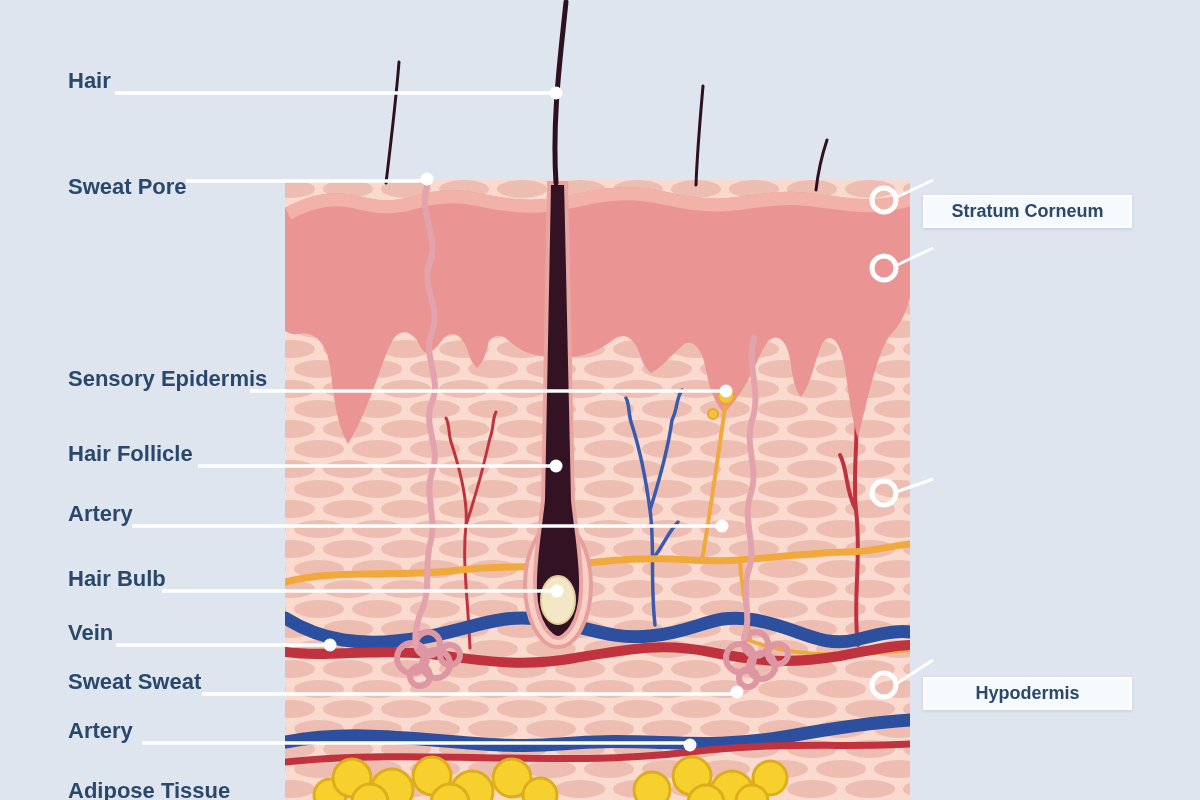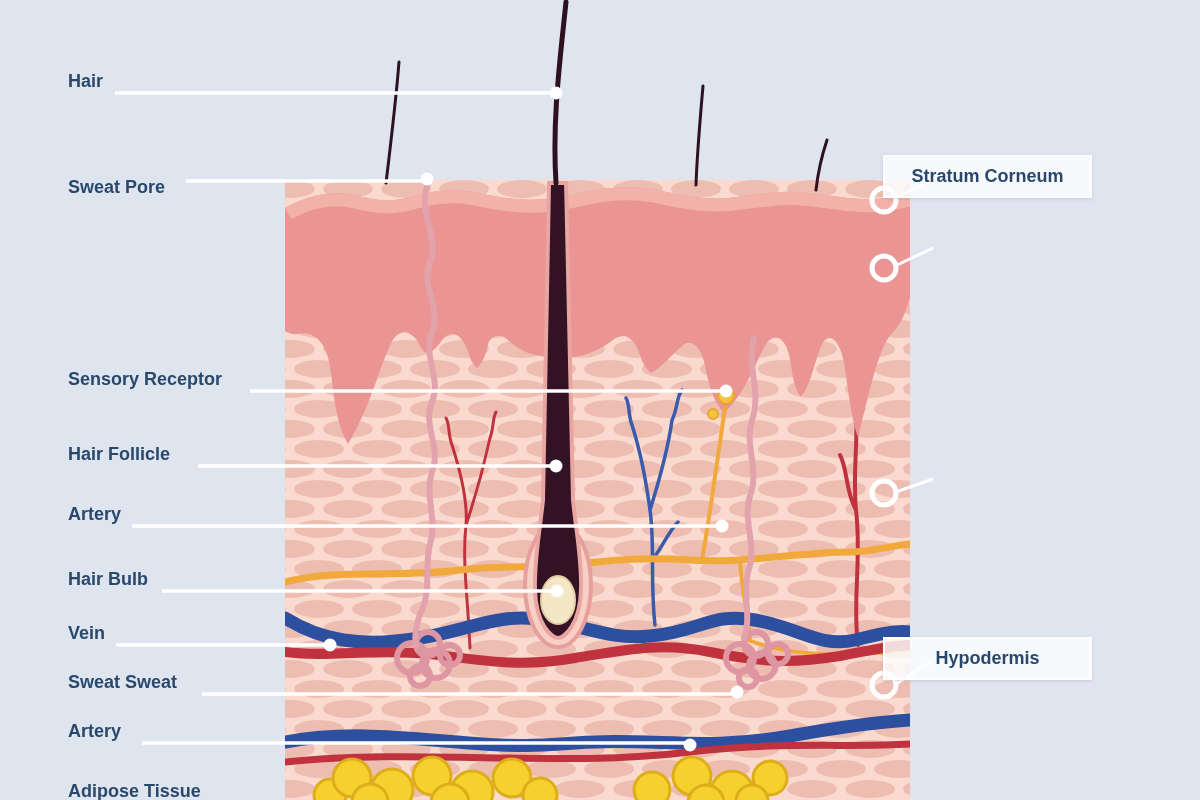--- a/index.html
+++ b/index.html
@@ -8,28 +8,29 @@
     --leader:#ffffff;
     --box_bg:rgba(253,254,255,0.82);
     --box_border:#ffffff;
   }
   *{margin:0;padding:0;box-sizing:border-box;}
   body{font-family:"Liberation Sans",sans-serif;background:var(--background);}
   .stage{position:relative;width:1200px;height:800px;overflow:hidden;background:var(--background);}
   .stage svg{position:absolute;left:0;top:0;}
   .llabel{
     position:absolute;left:68px;height:22px;line-height:22px;
-    font-size:18px;font-weight:bold;color:var(--label_text);white-space:nowrap;
+    font-size:22px;font-weight:bold;color:var(--label_text);white-space:nowrap;
   }
   .rbox{
-    position:absolute;left:883px;width:209px;height:43px;
+    position:absolute;left:923px;width:209px;height:33px;
     background:var(--box_bg);border:2px solid var(--box_border);
     display:flex;align-items:center;justify-content:center;
     font-size:18px;font-weight:bold;color:var(--label_text);
     box-shadow:0 1px 3px rgba(60,80,120,0.18);
+    margin-top:40px;
   }
 </style>
 </head>
 <body>
 
 <div class="stage">
 
   <svg width="1200" height="800" viewBox="0 0 1200 800">
     <defs>
       <pattern id="cells" width="58" height="40" patternUnits="userSpaceOnUse">
@@ -160,21 +161,21 @@
       <line x1="896" y1="684" x2="933" y2="660" stroke-width="3"></line>
       <circle cx="884" cy="200" r="12" stroke-width="5"></circle>
       <circle cx="884" cy="268" r="12" stroke-width="5"></circle>
       <circle cx="884" cy="493" r="12" stroke-width="5"></circle>
       <circle cx="884" cy="685" r="12" stroke-width="5"></circle>
     </g>
   </svg>
 
   <div class="llabel" style="top:70px">Hair</div>
   <div class="llabel" style="top:176px">Sweat Pore</div>
-  <div class="llabel" style="top:368px">Sensory Receptor</div>
+  <div class="llabel" style="top:368px">Sensory Epidermis</div>
   <div class="llabel" style="top:443px">Hair Follicle</div>
   <div class="llabel" style="top:503px">Artery</div>
   <div class="llabel" style="top:568px">Hair Bulb</div>
   <div class="llabel" style="top:622px">Vein</div>
   <div class="llabel" style="top:671px">Sweat Sweat</div>
   <div class="llabel" style="top:720px">Artery</div>
   <div class="llabel" style="top:780px">Adipose Tissue</div>
 
   <div class="rbox" style="top:155px">Stratum Corneum</div>
   <div class="rbox" style="top:637px">Hypodermis</div>

